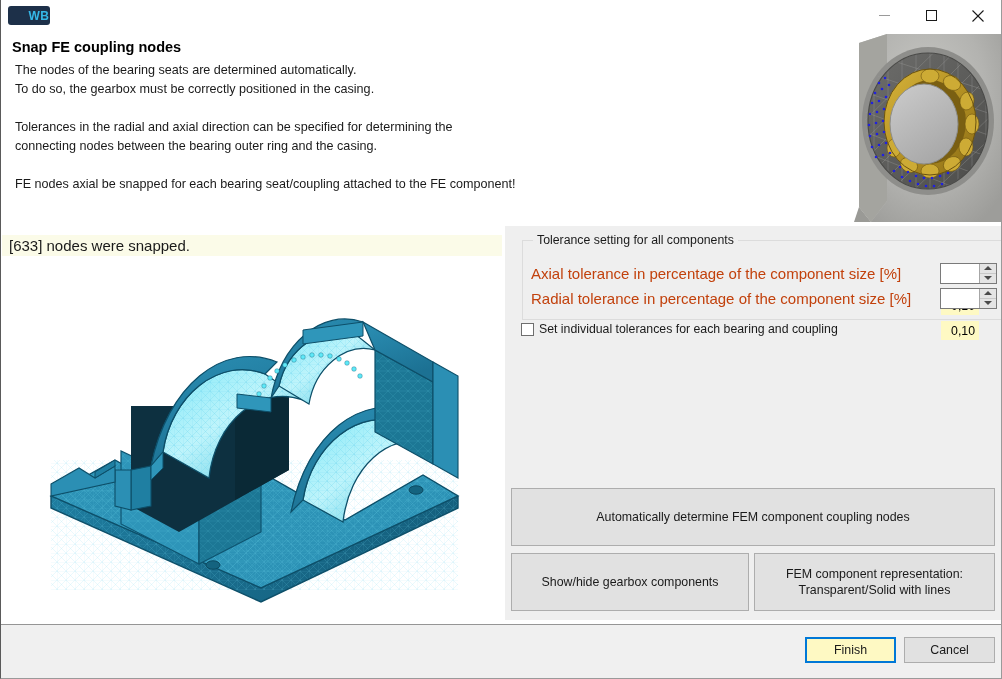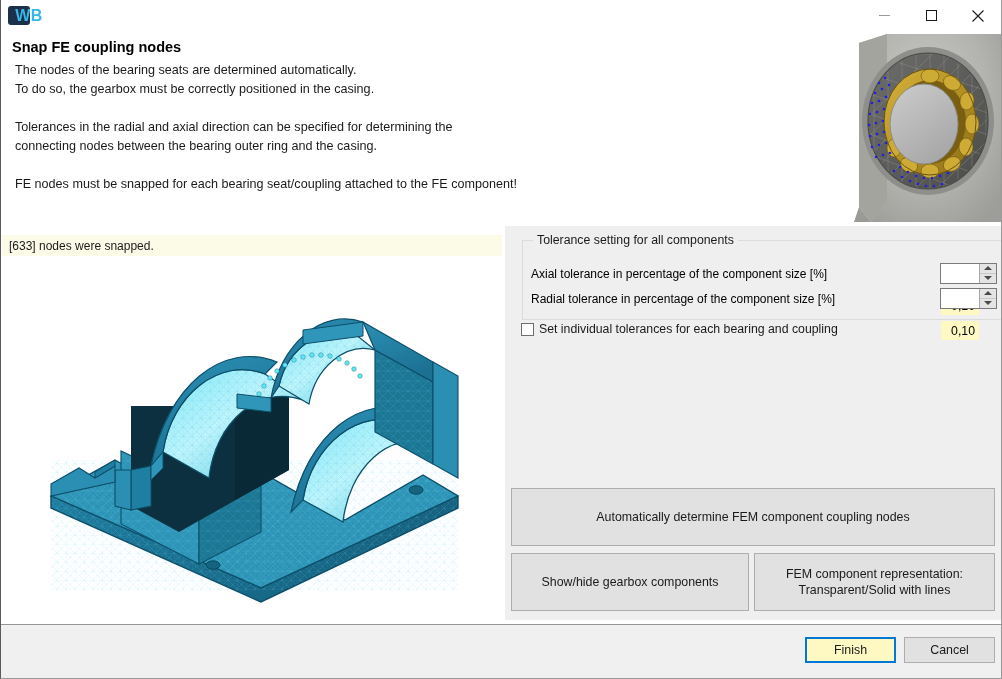--- a/index.html
+++ b/index.html
@@ -19,23 +19,23 @@
     border-bottom: 1px solid #9a9a9a;
     overflow: hidden;
   }
 
   
   .titlebar {
     position: absolute; left: 0; top: 0; width: 1000px; height: 31px;
     background: #ffffff;
   }
   .app-icon {
-    position: absolute; left: 7px; top: 6px; width: 22px; height: 19px;
+    position: absolute; left: 7px; top: 6px; width: 42px; height: 19px;
     background: #1d3049; border-radius: 3px;
-    color: #35b7e8; font-size: 16px; font-weight: bold;
+    color: #35b7e8; font-size: 12px; font-weight: bold;
     display: flex; align-items: center; justify-content: center;
     letter-spacing: 0.5px;
     padding-left: 20px;
   }
   .win-btn {
     position: absolute; top: 0; width: 46px; height: 31px;
     display: flex; align-items: center; justify-content: center;
   }
   .win-btn svg { display: block; }
   .btn-min { right: 94px; }
@@ -62,21 +62,21 @@
   .header-art {
     position: absolute; right: 0; top: 0; width: 147px; height: 191px;
     overflow: hidden;
   }
   .header-art svg { display: block; }
 
   
   .statusbar {
     position: absolute; left: 1px; top: 235px; width: 500px; height: 21px;
     background: #fbfbe8;
-    font-size: 12px; color: #1a1a1a;
+    font-size: 15px; color: #1a1a1a;
     display: flex; align-items: center; padding-left: 7px;
   }
 
   
   .viewport {
     position: absolute; left: 2px; top: 256px; width: 500px; height: 357px;
     background: #ffffff; overflow: hidden;
   }
   .viewport svg { display: block; }
 
@@ -93,21 +93,21 @@
     position: absolute; left: 10px; top: -8px;
     background: #efefef; padding: 0 4px;
     font-size: 12.3px; color: #1a1a1a;
   }
   .tol-row {
     position: absolute; left: 8px; width: 466px; height: 25px;
     display: flex; align-items: center;
   }
   .tol-row.r1 { top: 20px; }
   .tol-row.r2 { top: 45px; }
-  .tol-label { font-size: 12px; color: #000000; flex: 1 1 auto; }
+  .tol-label { font-size: 15px; color: #c2410c; flex: 1 1 auto; }
   .spin {
     position: relative; width: 57px; height: 21px;
     display: flex; align-items: stretch;
     border: 1px solid #7a7a7a; background: #ffffff;
   }
   .spin-val {
     flex: 1 1 auto; height: 100%;
     display: flex; align-items: center; justify-content: flex-end;
     padding-right: 4px;
     font-size: 12.3px; color: #000; background: #fef9c3;
@@ -206,21 +206,21 @@
     <div class="desc">
       <p>
         <span>The nodes of the bearing seats are determined automatically.</span><br>
         <span>To do so, the gearbox must be correctly positioned in the casing.</span>
       </p>
       <p>
         <span>Tolerances in the radial and axial direction can be specified for determining the</span><br>
         <span>connecting nodes between the bearing outer ring and the casing.</span>
       </p>
       <p>
-        <span>FE nodes must be snapped for each bearing seat/coupling attached to the FE component!</span>
+        <span>FE nodes axial be snapped for each bearing seat/coupling attached to the FE component!</span>
       </p>
     </div>
 
     <div class="header-art">
       <svg width="147" height="191" viewBox="0 0 147 191">
         <defs>
           <radialGradient id="casGrad" cx="42%" cy="34%" r="78%">
             <stop offset="0%" stop-color="#c8c8c4"></stop>
             <stop offset="60%" stop-color="#b3b3b0"></stop>
             <stop offset="100%" stop-color="#9d9d9a"></stop>

